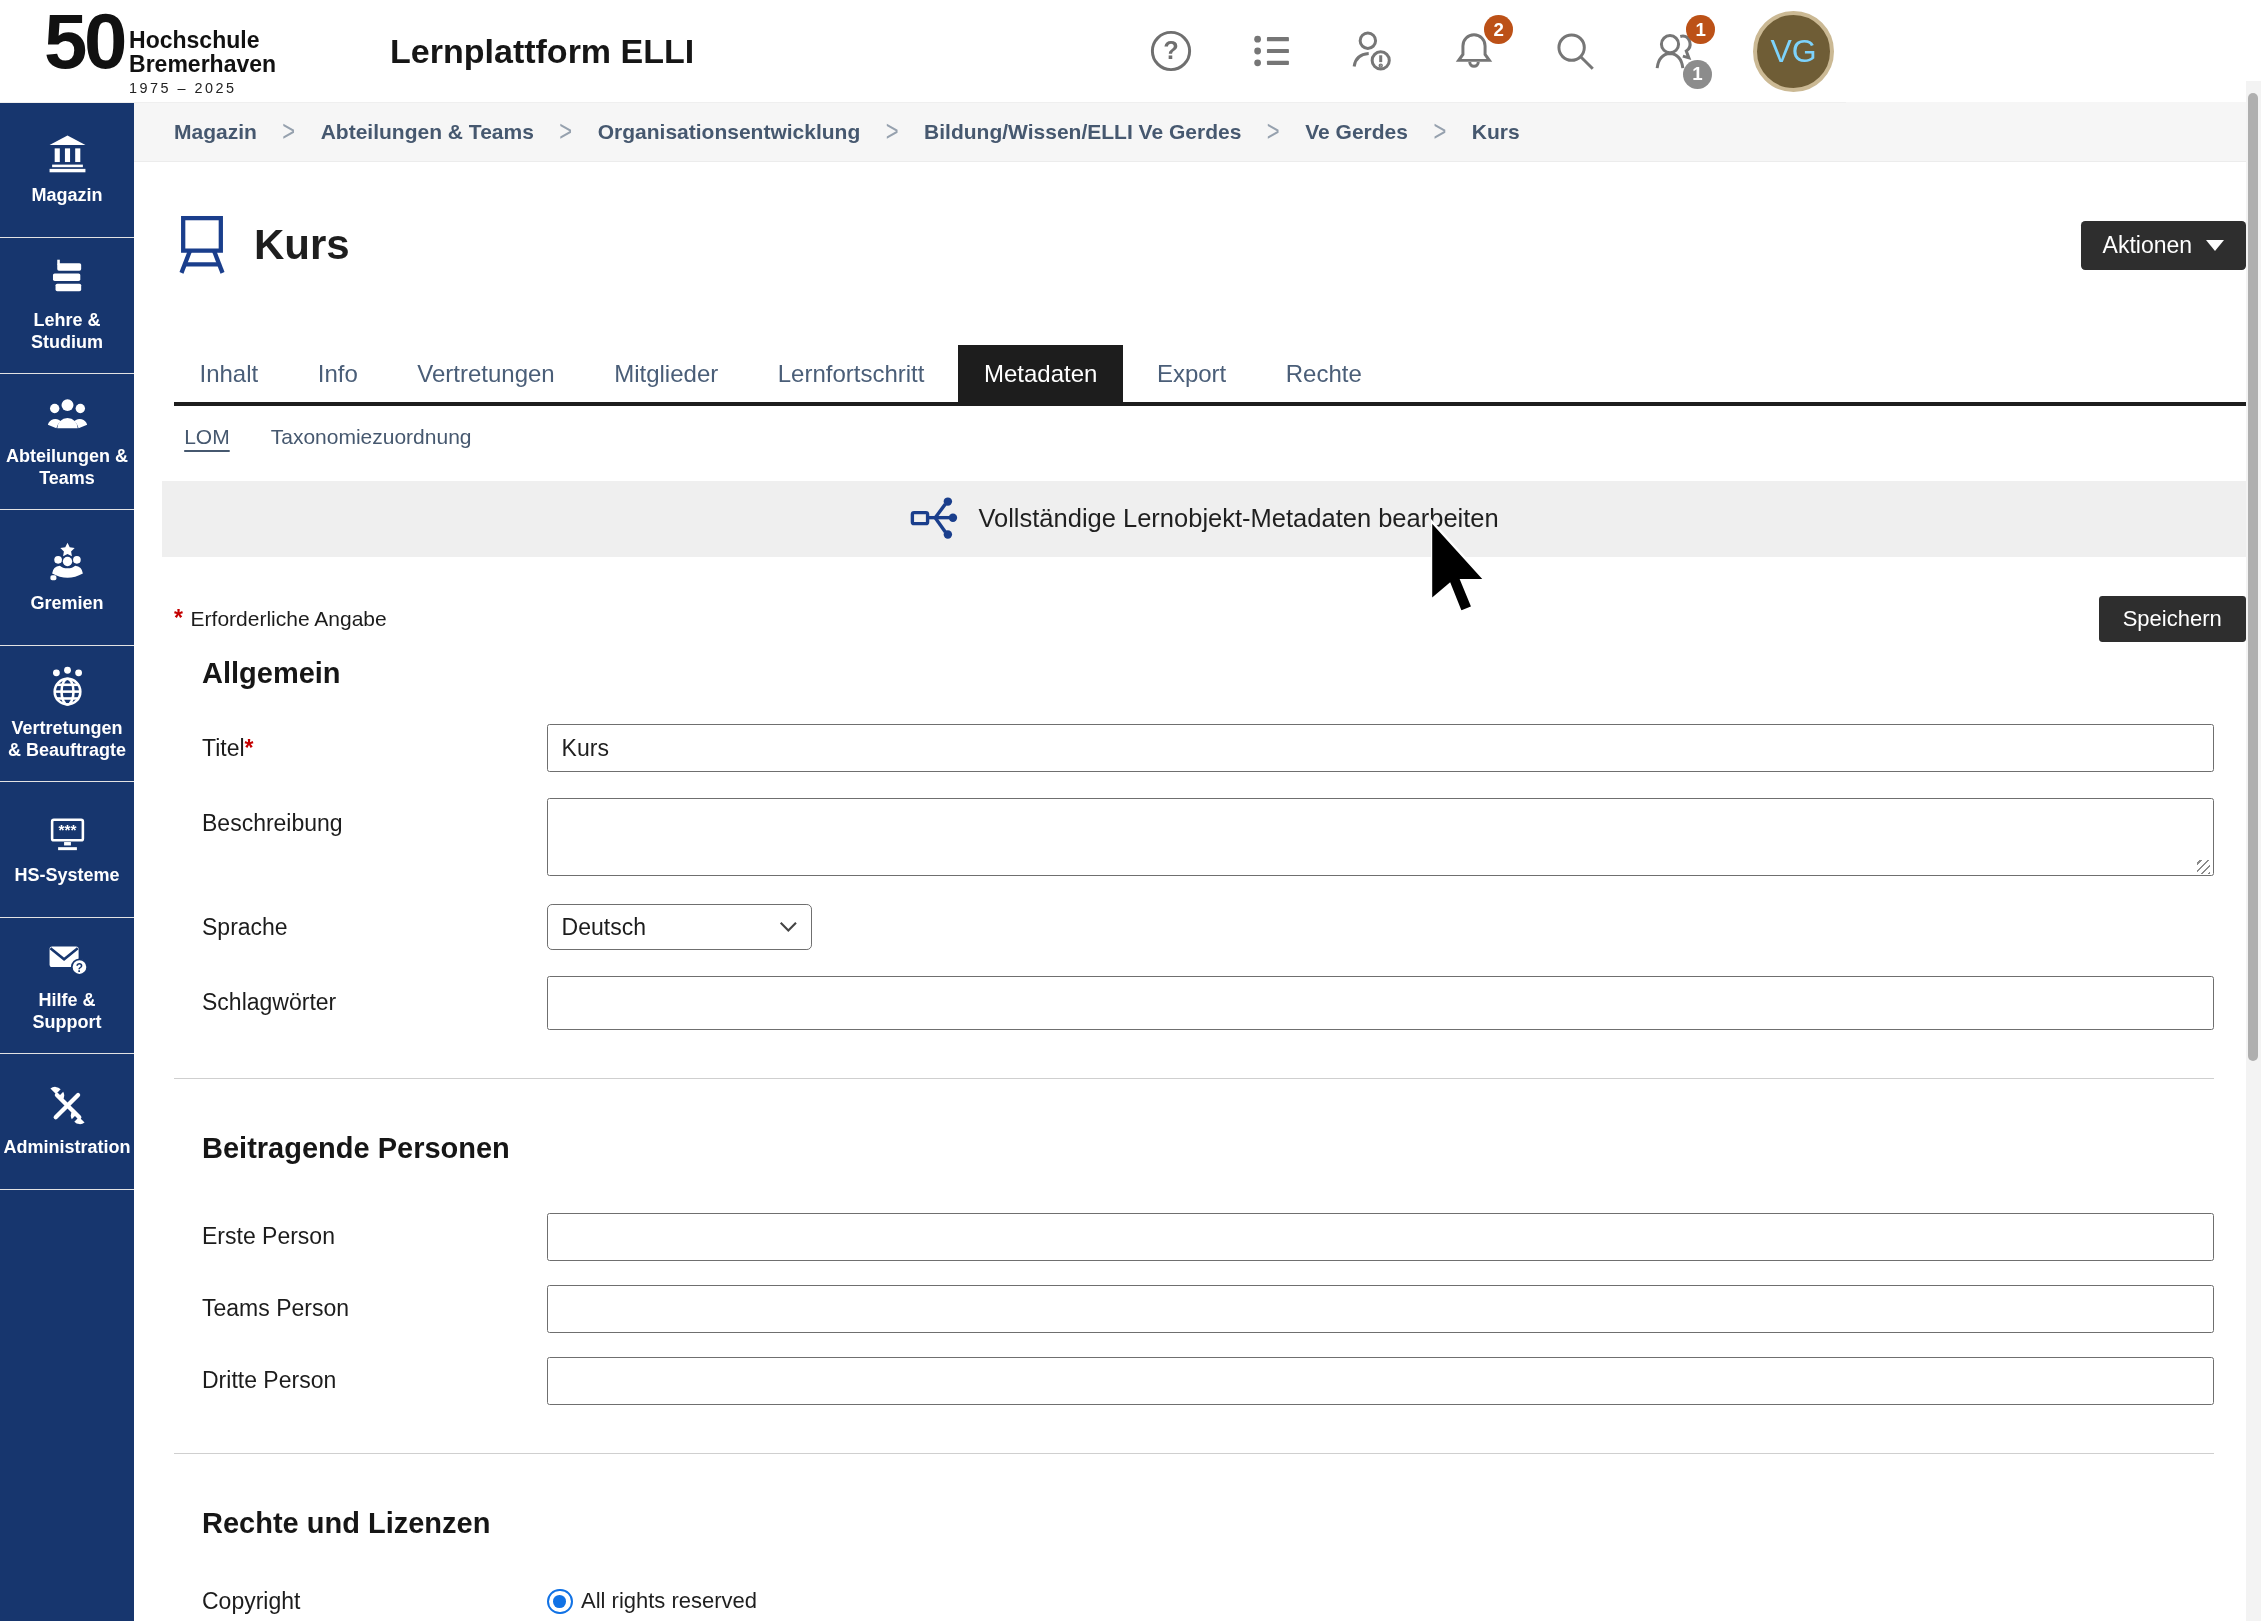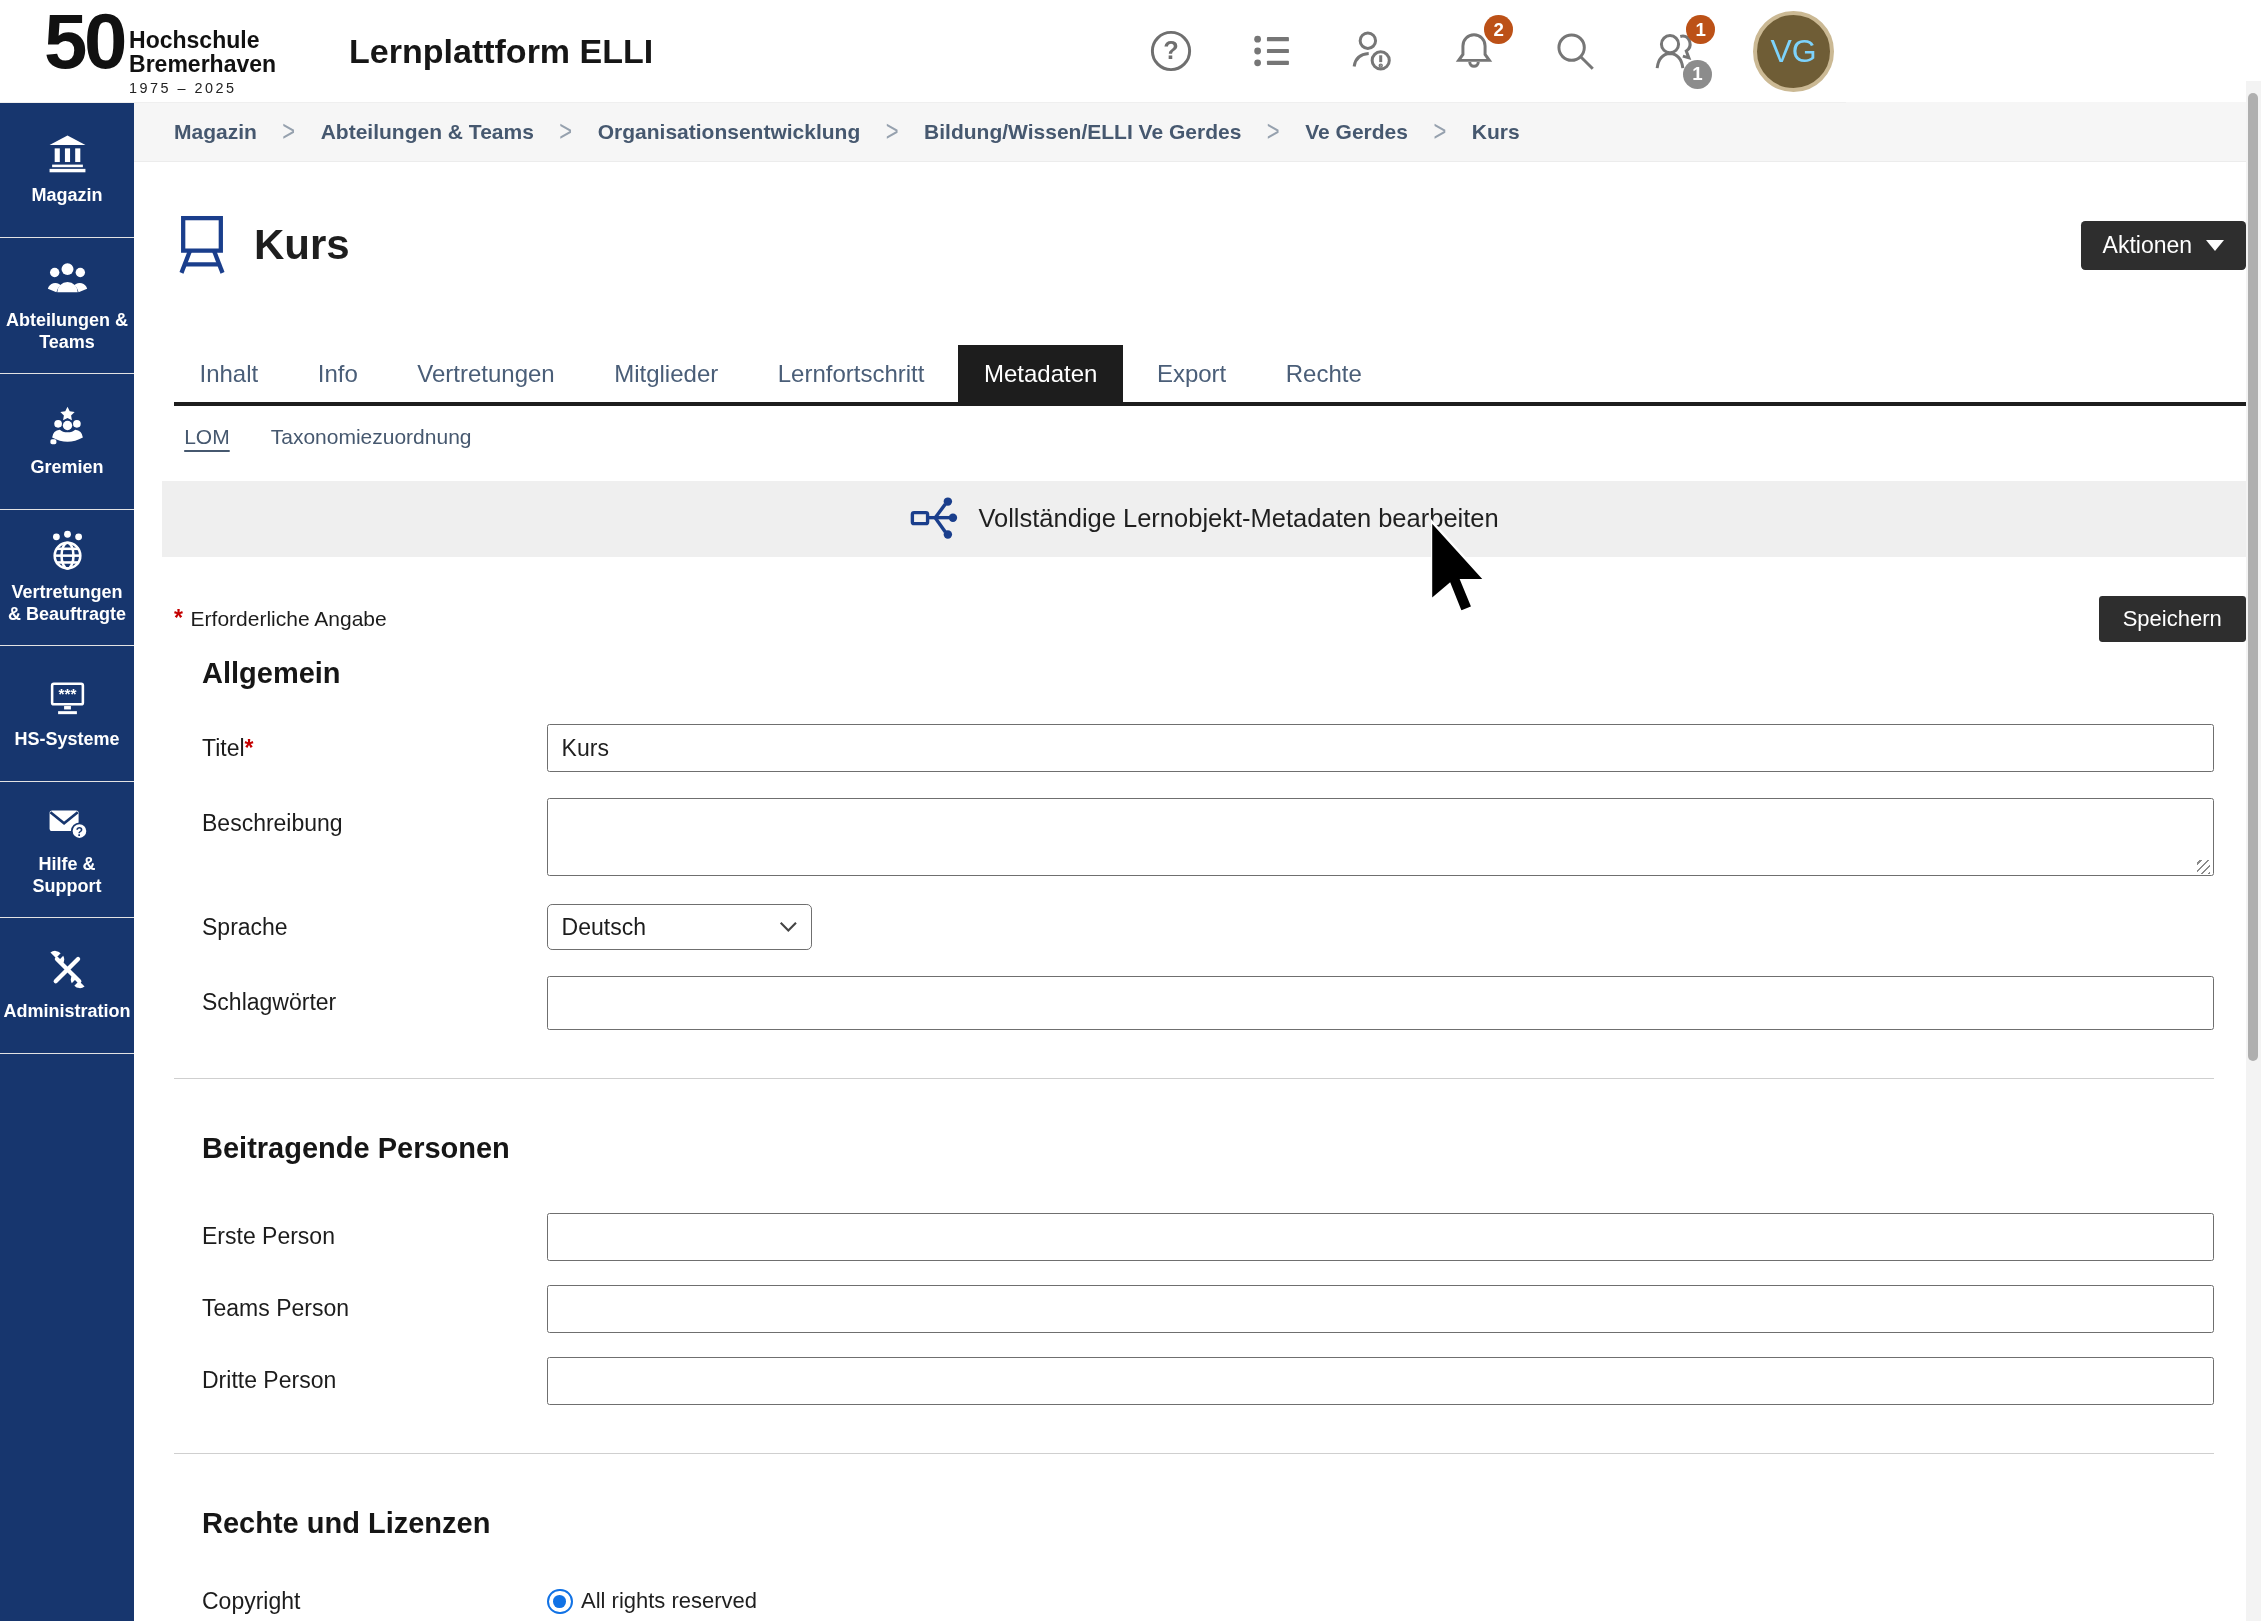--- a/index.html
+++ b/index.html
@@ -7,21 +7,21 @@
     width:2261px;height:1621px;position:relative;overflow:hidden;
     background:#ffffff;font-family:"Liberation Sans",sans-serif;color:#1c1c1c;
   }
   
   .header{position:absolute;top:0;left:0;width:1846px;height:102px;background:#fff;border-bottom:0.8px solid #efefef;display:flex;align-items:center;z-index:5}
   .logo{margin-left:44px;display:flex;align-items:flex-start}
   .logo-number{font-size:78px;font-weight:800;line-height:71px;color:#111;letter-spacing:-3.4px}
   .logo-textblock{margin-left:5.1px;margin-top:22px}
   .logo-name{font-size:23px;font-weight:700;line-height:24.6px;color:#111}
   .logo-years{font-size:14.4px;letter-spacing:2.5px;color:#222;margin-top:3.4px}
-  .app-title{margin-left:73px;font-size:34px;font-weight:700;color:#161616}
+  .app-title{margin-left:114px;font-size:34px;font-weight:700;color:#161616}
   .header-icons{margin-left:auto;margin-right:12px;display:flex;align-items:center;gap:53px}
   .hicon{position:relative;width:48px;height:48px;display:flex;align-items:center;justify-content:center;cursor:pointer}
   .badge{position:absolute;min-width:29px;height:29px;border-radius:14.4px;color:#fff;font-size:18.7px;font-weight:700;display:flex;align-items:center;justify-content:center;padding:0 3.4px;box-sizing:border-box}
   .badge-orange{background:#bc5117}
   .badge-gray{background:#8c8c8c}
   .badge-tr{top:-12px;right:-15.3px}
   .badge-br{bottom:-13.6px;right:-12px}
   .avatar{width:73px;height:73px;border-radius:50%;background:#6f5d36;border:4.2px solid #cbb994;color:#7dd3fc;font-size:32px;display:flex;align-items:center;justify-content:center;cursor:pointer}
   
   .sidebar{position:absolute;top:102px;left:0;width:134px;bottom:0;background:#17366e;z-index:4}
@@ -156,20 +156,29 @@
         <rect x="9" y="18" width="6" height="16"></rect>
         <rect x="21" y="18" width="6" height="16"></rect>
         <rect x="33" y="18" width="6" height="16"></rect>
         <rect x="6" y="37" width="36" height="3"></rect>
         <rect x="3" y="42" width="42" height="4"></rect>
       </svg>
     <div class="side-label">Magazin</div>
   </div>
   <div class="side-item">
     <svg class="side-icon" viewBox="0 0 48 48" fill="#fff">
+        <rect x="12" y="6" width="28" height="9" rx="2"></rect>
+        <rect x="7" y="18" width="32" height="9" rx="2"></rect>
+        <rect x="10" y="30" width="30" height="9" rx="2"></rect>
+        <rect x="12" y="2" width="3" height="6"></rect>
+      </svg>
+    <div class="side-label">Lehre &amp; Studium</div>
+  </div>
+  <div class="side-item">
+    <svg class="side-icon" viewBox="0 0 48 48" fill="#fff">
         <circle cx="24" cy="13" r="7"></circle>
         <circle cx="9" cy="17" r="5.5"></circle>
         <circle cx="39" cy="17" r="5.5"></circle>
         <path d="M12 40 a12 12 0 0 1 24 0 z"></path>
         <path d="M1 36 a9 9 0 0 1 15 -4 q-4 3 -5 8 z"></path>
         <path d="M47 36 a9 9 0 0 0 -15 -4 q4 3 5 8 z"></path>
       </svg>
     <div class="side-label">Abteilungen &amp; Teams</div>
   </div>
   <div class="side-item">

